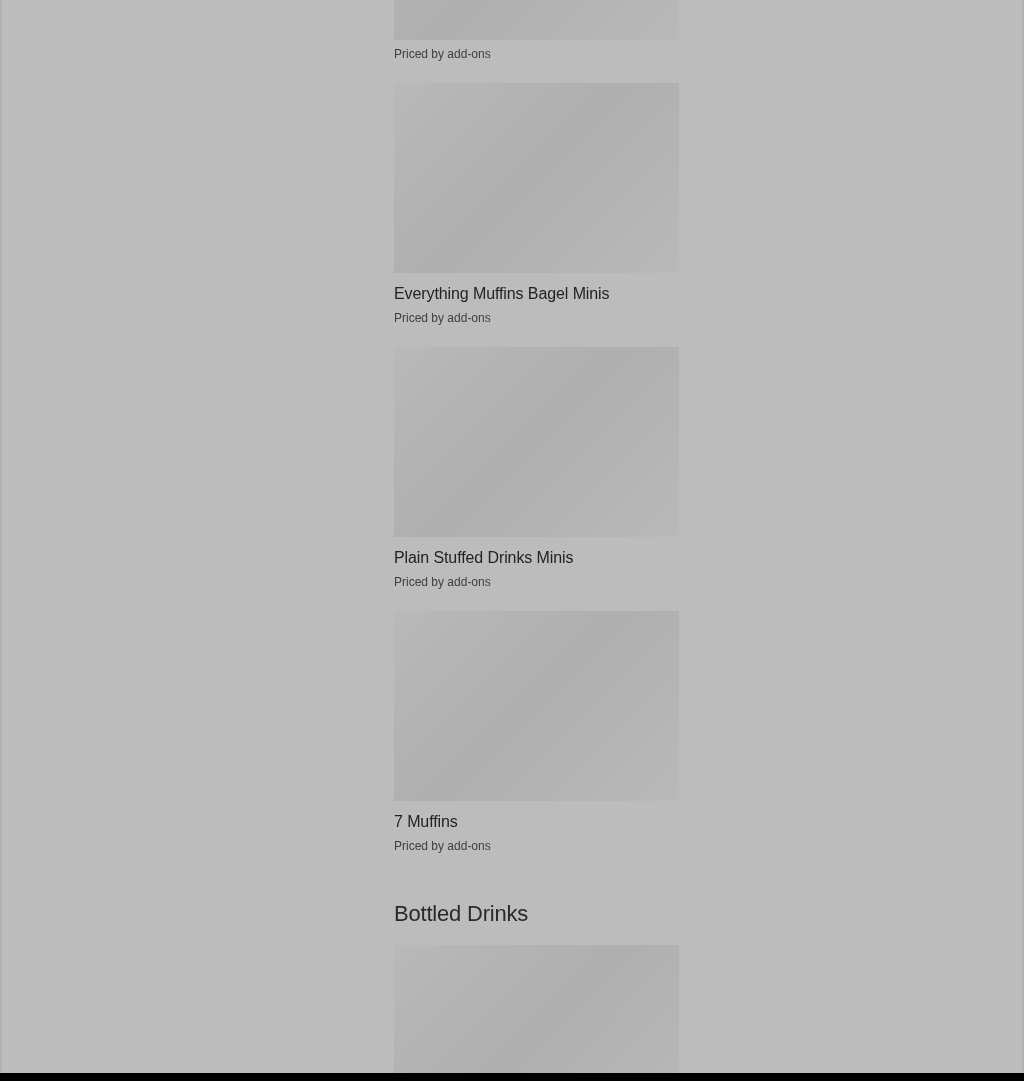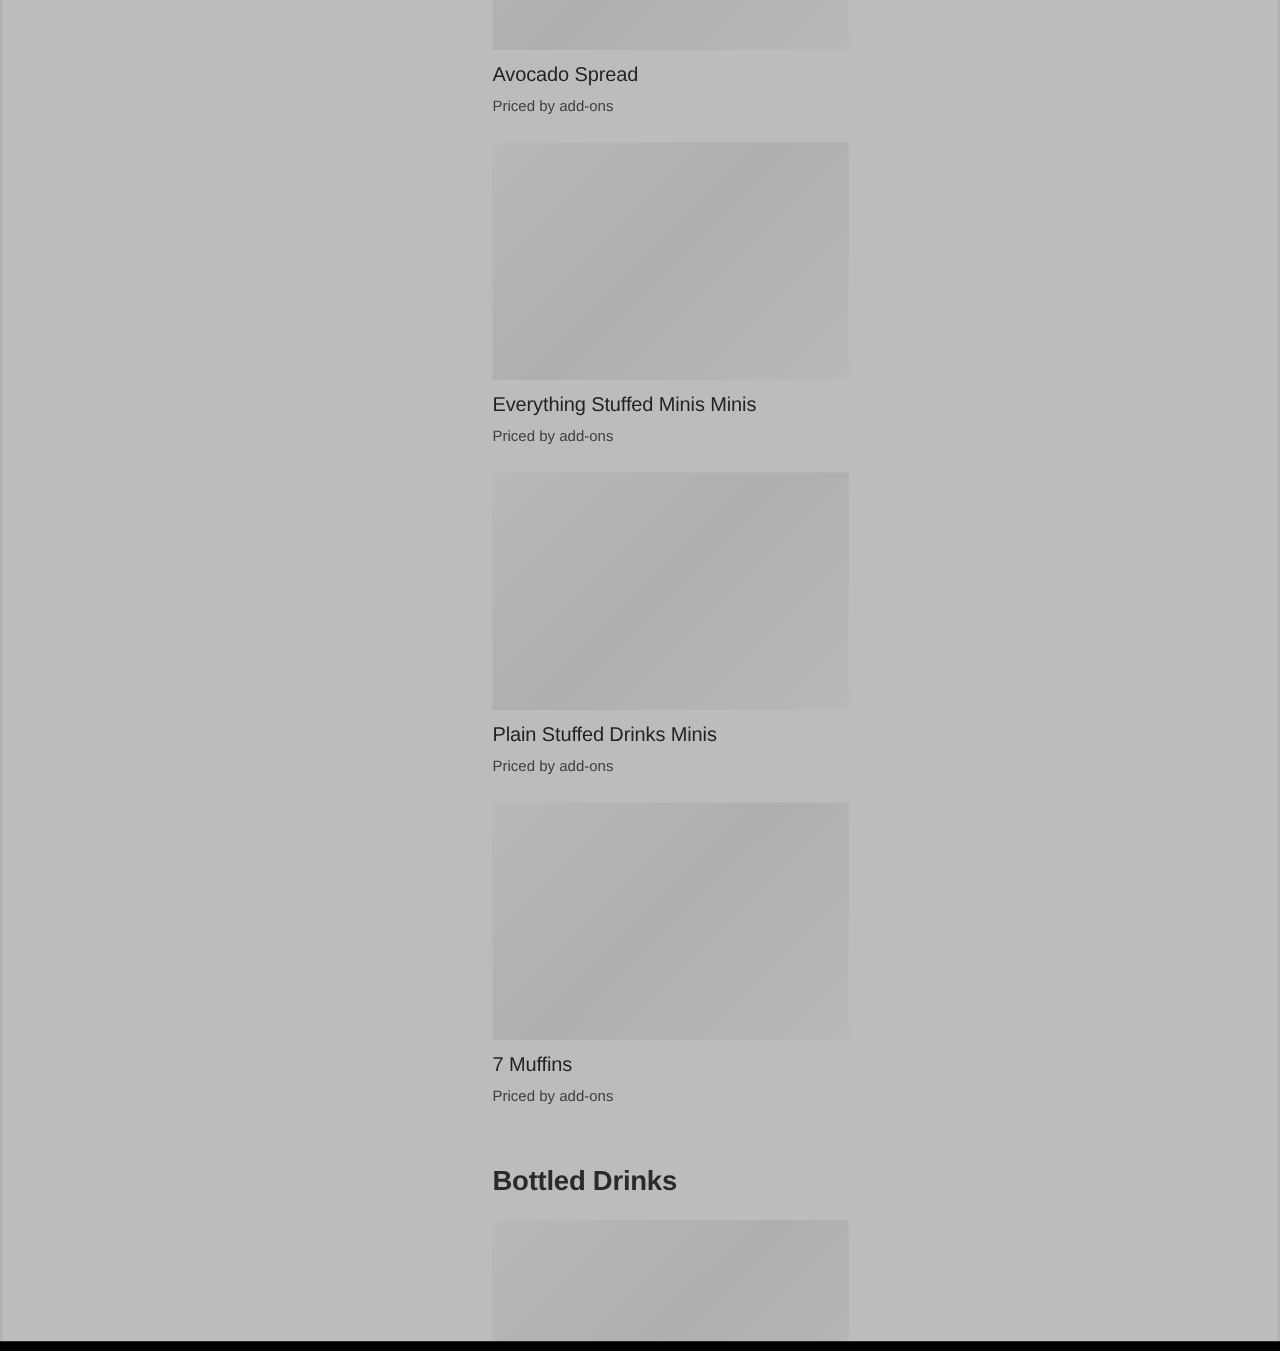--- a/index.html
+++ b/index.html
@@ -42,21 +42,21 @@
     position: absolute;
     left: 394px;
     top: -150px;
     width: 591px;
   }
 
   .section { margin: 0; }
 
   .section-heading {
     font-size: 22px;
-    font-weight: bold;
+    font-weight: normal;
     color: #2a2a2a;
     letter-spacing: -0.2px;
     margin: 0 0 18px 0;
     line-height: 26px;
   }
 
   .grid {
     display: flex;
     flex-wrap: wrap;
     gap: 0 22px;
@@ -104,27 +104,26 @@
 <div class="edge-line left"></div>
 <div class="edge-line right"></div>
 
 <div class="content">
 
   <div class="section">
     <div class="grid">
 
       <div class="card">
         <div class="card-thumb"></div>
-        <div class="card-title">Avocado Spread</div>
         <div class="card-subtitle">Priced by add-ons</div>
       </div>
 
       <div class="card">
         <div class="card-thumb"></div>
-        <div class="card-title">Everything Stuffed Minis Minis</div>
+        <div class="card-title">Everything Muffins Bagel Minis</div>
         <div class="card-subtitle">Priced by add-ons</div>
       </div>
 
       <div class="card">
         <div class="card-thumb"></div>
         <div class="card-title">Plain Stuffed Drinks Minis</div>
         <div class="card-subtitle">Priced by add-ons</div>
       </div>
 
       <div class="card">

